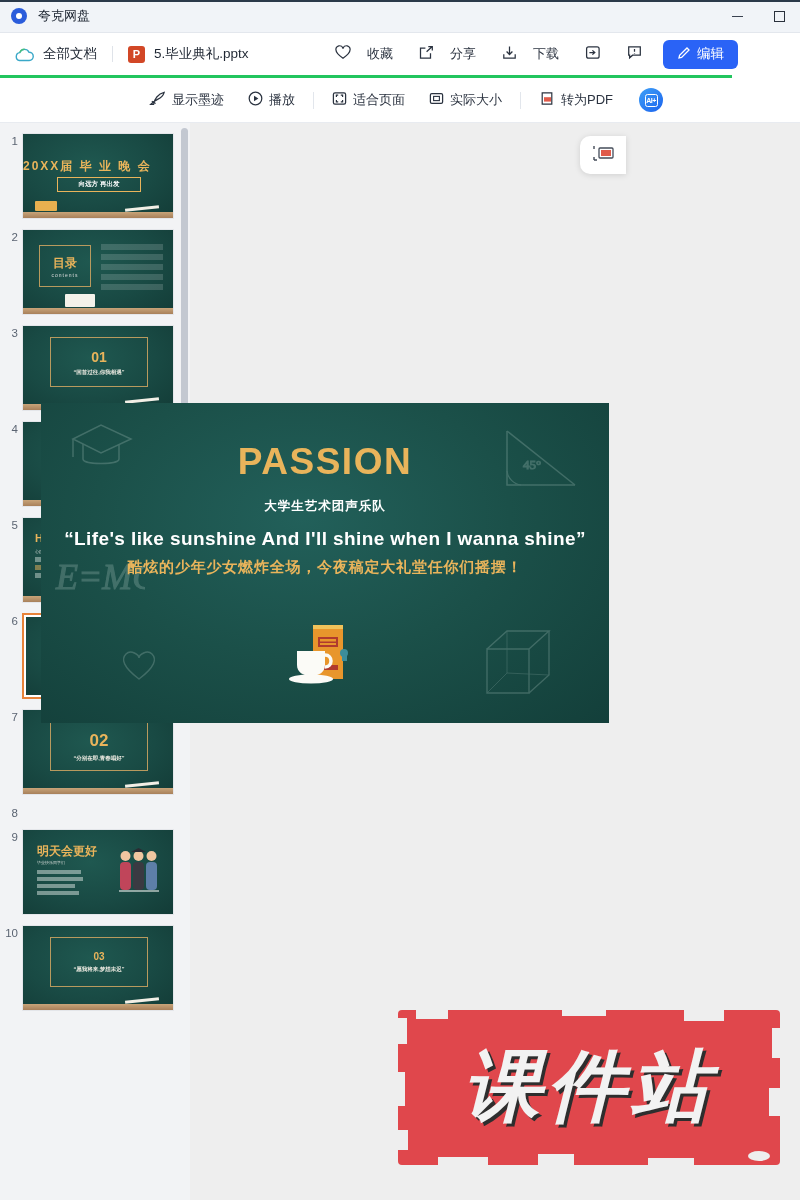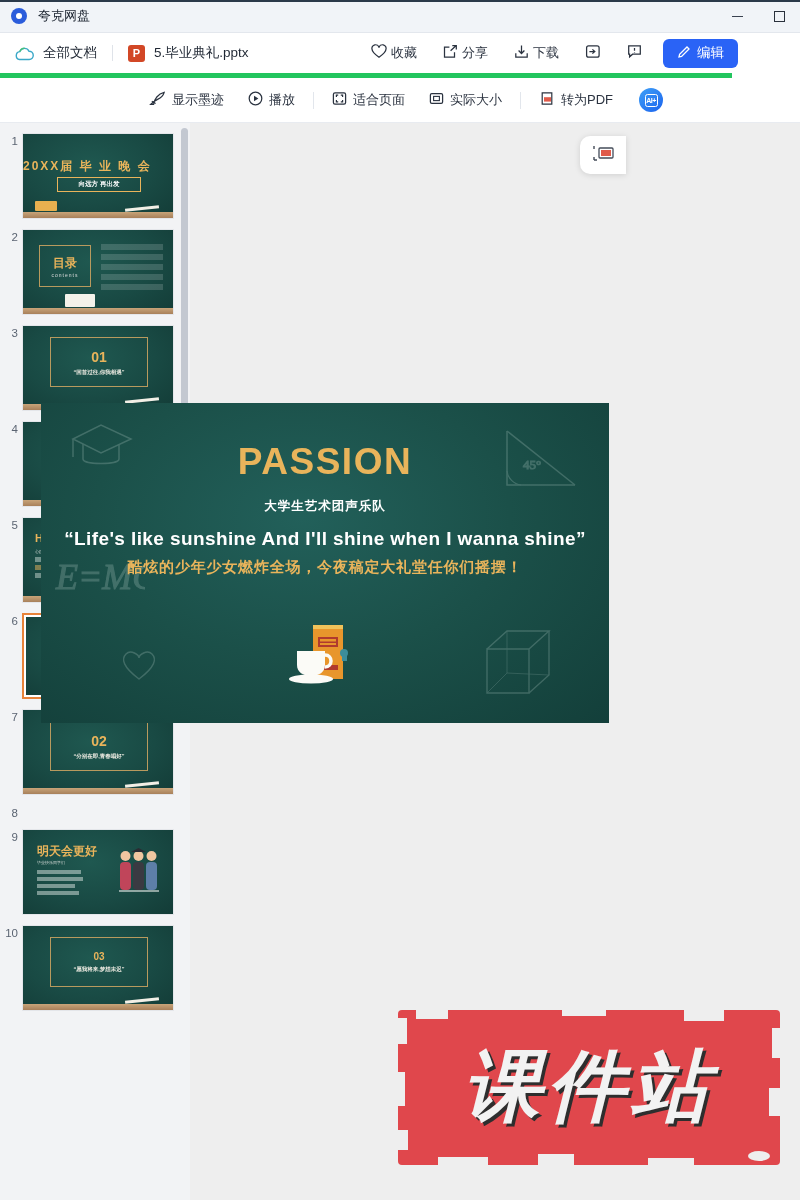--- a/index.html
+++ b/index.html
@@ -31,34 +31,34 @@
     width: 42px; height: 32px; display:flex; align-items:center; justify-content:center;
     color:#3a4250;
   }
   .win-min-glyph { width:11px; height:1px; background:#3a4250; display:block; }
   .win-max-glyph { width:11px; height:11px; border:1.4px solid #2a313c; display:block; }
 
   
   .filebar {
     position:absolute; top:33px; left:0; width:732px; height:45px;
     background:#ffffff; display:flex; align-items:center;
-    border-bottom:5px solid #22c55e;
+    border-bottom:3px solid #22c55e;
   }
   .cloud-icon { margin-left:14px; display:flex; align-items:center; }
   .allfiles { font-size:13.5px; color:#1f2733; margin-left:9px; }
   .vsep { width:1px; height:16px; background:#dfe3e9; margin:0 15px; }
   .ppt-badge {
     width:17px; height:17px; border-radius:3px; background:#d24726;
     color:#fff; font-size:11px; font-weight:bold; display:flex;
     align-items:center; justify-content:center; line-height:1;
   }
   .filename { font-size:13.5px; color:#1f2733; margin-left:9px; }
   .fb-actions { margin-left:auto; display:flex; align-items:center; height:100%; }
   .fb-act {
-    display:flex; align-items:center; gap:4px; padding:12px 13px;
+    display:flex; align-items:center; gap:16px; padding:12px 13px;
     font-size:13px; color:#2b3340; height:100%;
   }
   .fb-icononly { padding:0 13px; display:flex; align-items:center; height:100%; }
   .edit-btn {
     background:#2a63f6; color:#fff; font-size:13.5px; border-radius:6px;
     height:29px; display:flex; align-items:center; gap:6px;
     padding:0 14px; margin-left:8px; margin-right:-6px; white-space:nowrap;
   }
 
   
@@ -402,21 +402,21 @@
         <div style="position:absolute;bottom:12px;left:62px;width:10px;height:7px;background:#f6f6f2;border-radius:0 0 4px 4px;"></div>
       </div>
     </div>
   </div>
 
   <div class="thumb-row">
     <span class="thumb-num">7</span>
     <div class="thumb-frame">
       <div class="slide-mini">
         <div style="position:absolute;top:11px;left:27px;width:98px;height:50px;border:1.2px solid #b89a5e;display:flex;flex-direction:column;align-items:center;justify-content:center;gap:4px;">
-          <div style="font-size:14px;font-weight:bold;color:#e9b45b;">02</div>
+          <div style="font-size:17px;font-weight:bold;color:#e9b45b;">02</div>
           <div style="font-size:5.5px;color:#f0ede4;font-weight:bold;">“分别在即,青春唱好”</div>
         </div>
         <div style="position:absolute;bottom:8px;right:14px;width:34px;height:3px;background:#f2efe6;transform:rotate(-6deg);"></div>
         <div class="mini-ledge"></div>
       </div>
     </div>
   </div>
 
   <div class="thumb-row">
     <span class="thumb-num">8</span>

